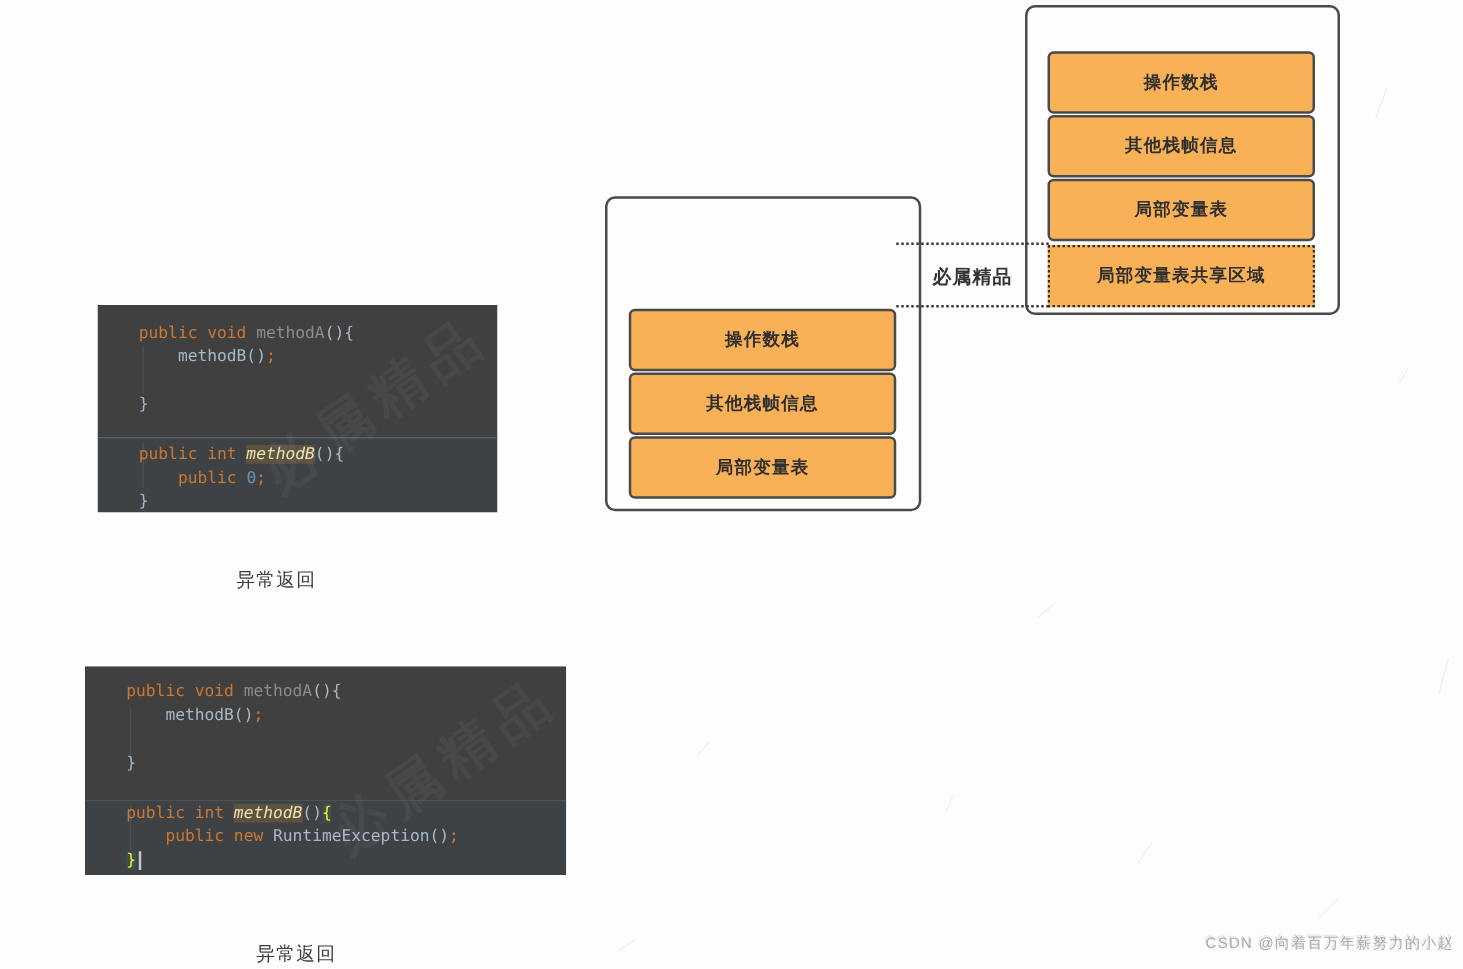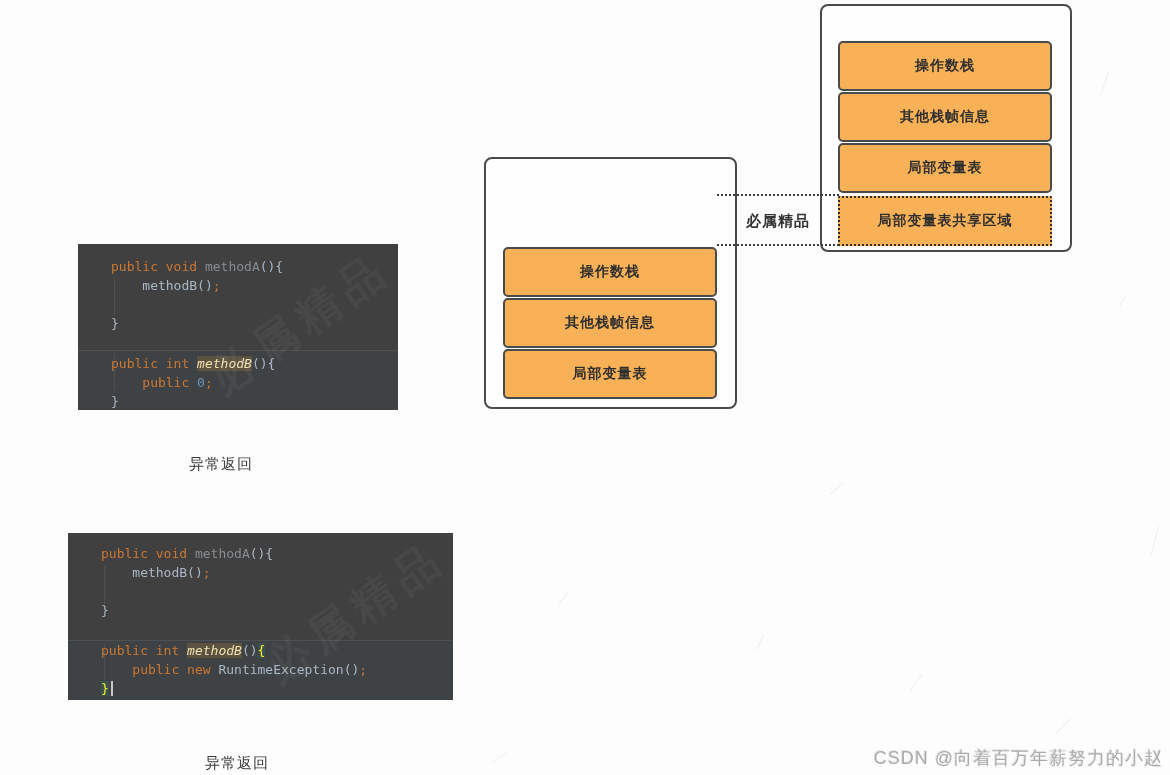--- a/index.html
+++ b/index.html
@@ -47,21 +47,21 @@
   .g-sec1{top:33px;height:38px;}
   .g-sec2{top:3px;height:36px;}
   .ghost{position:absolute;right:-6px;top:30%;font-size:44px;font-weight:700;
          color:rgba(255,255,255,0.045);transform:rotate(-35deg);letter-spacing:8px;
          pointer-events:none;white-space:nowrap;}
 
   
   .caption{position:absolute;font-size:15px;color:#3c3c3c;font-weight:500;letter-spacing:1px;}
   .capA{left:189px;top:455px;}
   .capB{left:205px;top:754px;}
-  .site-mark{position:absolute;right:7px;top:746px;font-size:18px;color:#aaaaaa;
+  .site-mark{position:absolute;right:7px;top:746px;font-size:12px;color:#aaaaaa;
              letter-spacing:1px;
              text-shadow:-1px -1px 0 rgba(0,0,0,0.10),1px 1px 0 rgba(255,255,255,0.9);}
 
   
   .scratch{position:absolute;height:1px;background:rgba(0,0,0,0.06);}
 </style>
 </head>
 <body>
 
 <div class="stage">

